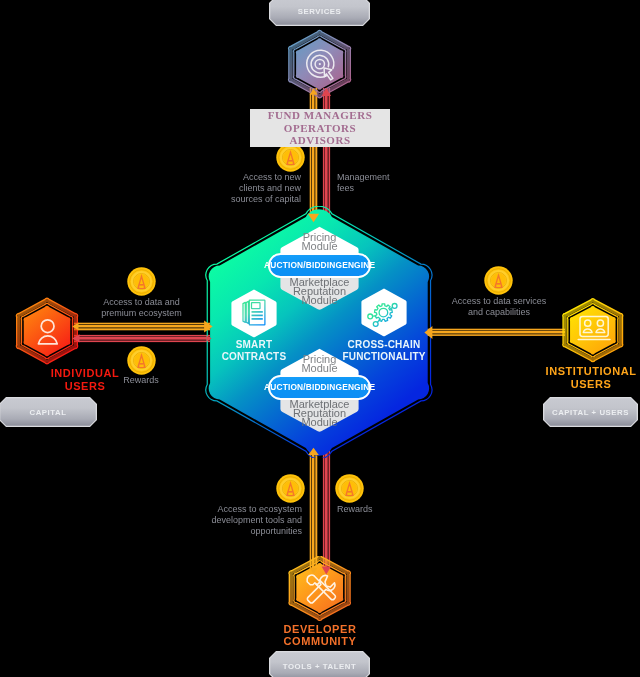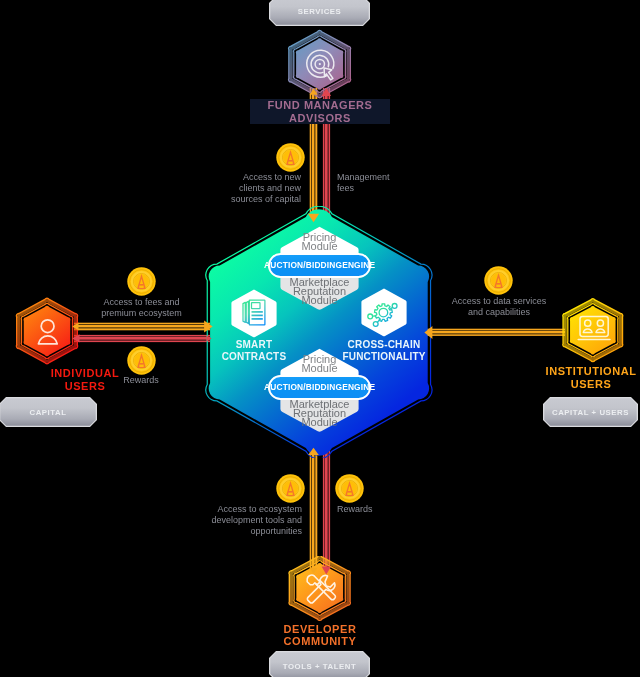--- a/index.html
+++ b/index.html
@@ -117,21 +117,21 @@
   </div>
   <div class="smalllabel l" style="left:337px;top:172px;width:120px;">
     <div>Management</div>
     <div>fees</div>
   </div>
 
   <svg class="abs" style="left:127px;top:266.5px;" width="29" height="29" viewBox="0 0 29 29">
     <use href="#coinsym"></use>
   </svg>
   <div class="smalllabel c" style="left:92px;top:297px;width:99px;">
-    <div>Access to fees and</div>
+    <div>Access to data and</div>
     <div>premium ecosystem</div>
   </div>
   <svg class="abs" style="left:126.5px;top:345.5px;" width="29" height="29" viewBox="0 0 29 29">
     <use href="#coinsym"></use>
   </svg>
   <div class="smalllabel c" style="left:111px;top:375px;width:60px;">
     <div>Rewards</div>
   </div>
 
   <svg class="abs" style="left:484px;top:266px;" width="29" height="29" viewBox="0 0 29 29">
@@ -186,22 +186,23 @@
       <path d="M31.49 9.10 A2.40 2.40 0 0 1 35.71 9.10 L57.29 20.88 A2.40 2.40 0 0 1 59.40 24.42 L59.40 47.77 A2.40 2.40 0 0 1 57.29 51.32 L35.71 63.10 A2.40 2.40 0 0 1 31.49 63.10 L9.91 51.32 A2.40 2.40 0 0 1 7.80 47.77 L7.80 24.42 A2.40 2.40 0 0 1 9.91 20.88 Z" fill="none" stroke="url(#fmG)" stroke-width="1.3"></path>
       <path d="M31.49 11.60 A2.40 2.40 0 0 1 35.71 11.60 L54.99 22.13 A2.40 2.40 0 0 1 57.10 25.67 L57.10 46.52 A2.40 2.40 0 0 1 54.99 50.07 L35.71 60.60 A2.40 2.40 0 0 1 31.49 60.60 L12.21 50.07 A2.40 2.40 0 0 1 10.10 46.52 L10.10 25.67 A2.40 2.40 0 0 1 12.21 22.13 Z" fill="url(#fmG)"></path>
       <g fill="none" stroke="#eceaf0" stroke-width="1.5" stroke-linecap="round">
         <path d="M40.10 47.95 A13.50 13.50 0 1 1 46.90 40.60"></path>
         <path d="M36.95 44.40 A8.80 8.80 0 1 1 42.30 38.70"></path>
         <circle cx="33.8" cy="36.1" r="4.7"></circle>
         <circle cx="33.8" cy="36.1" r="0.55" fill="#eceaf0" stroke-width="1.1"></circle>
       </g>
       <path d="M38.10 40.10 L45.70 41.80 L42.60 44.30 L46.90 50.40 L44.60 51.90 L40.40 45.90 L38.50 48.60 Z" fill="none" stroke="#eceaf0" stroke-width="1.5" stroke-linejoin="round"></path>
     </svg>
-    <div class="nodelabel personalabel" style="left:-36px;top:71px;width:140px;color:#a36c90;background:#0f172a;">
+    <div class="nodelabel personalabel" style="left:-36px;top:81px;width:140px;color:#a36c90;background:#e5e5e5;font-family:Liberation Serif, serif;">
       <div>FUND MANAGERS</div>
+      <div>OPERATORS</div>
       <div>ADVISORS</div>
     </div>
   </div>
 
   <div class="abs" style="left:560px;top:296px;">
     <svg width="68" height="70" viewBox="0 0 68 70">
       <defs>
         <linearGradient id="instG" gradientUnits="userSpaceOnUse" x1="14" y1="10" x2="56" y2="58">
           <stop offset="0%" stop-color="#ffe400"></stop>
           <stop offset="45%" stop-color="#ffc607"></stop>

